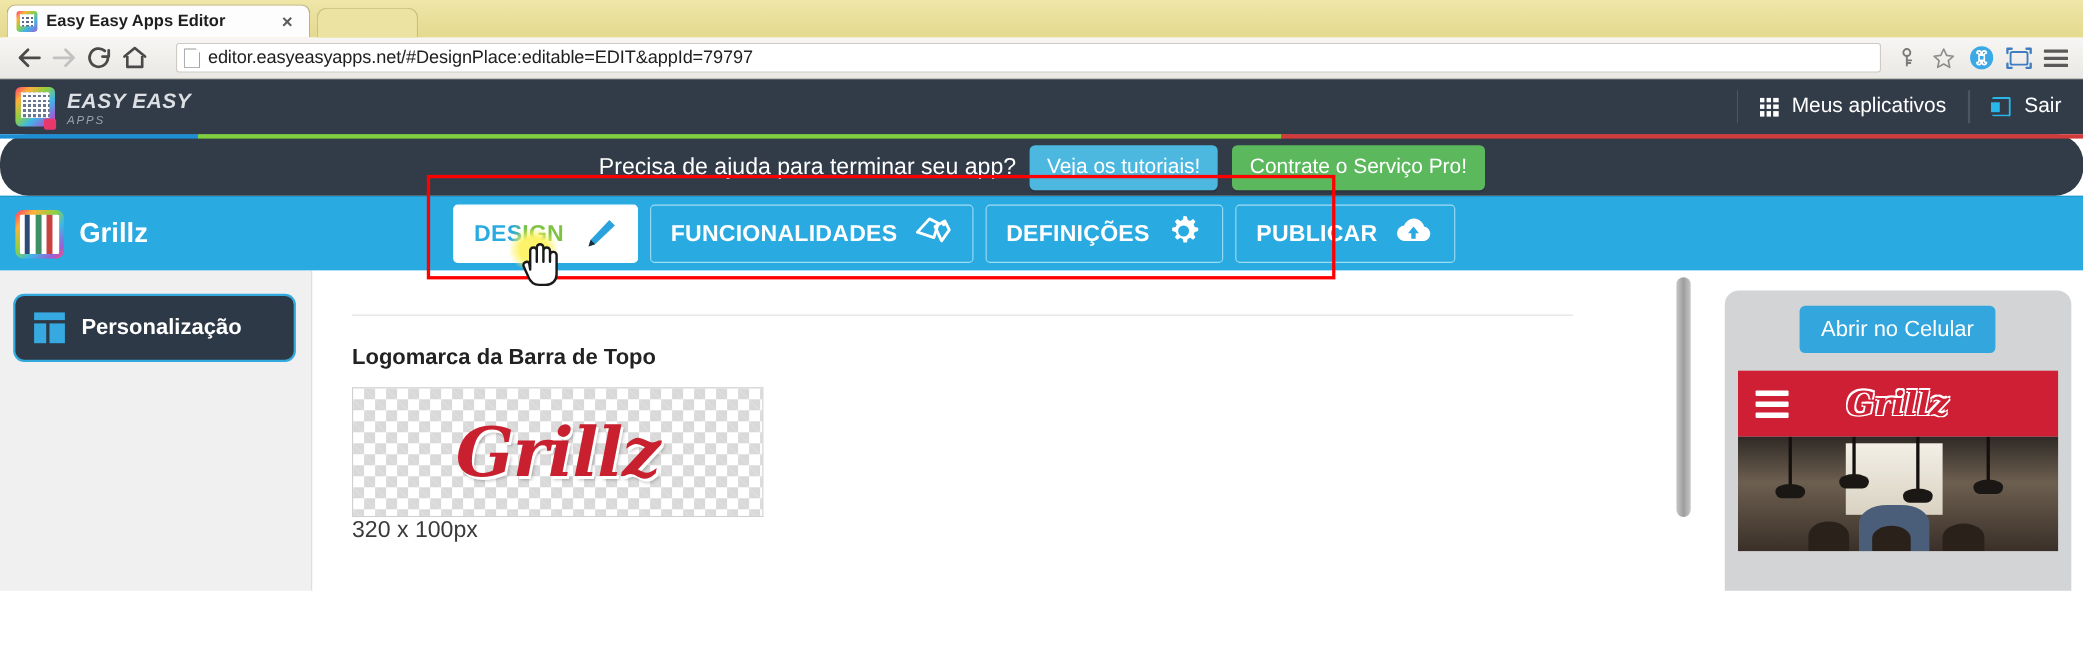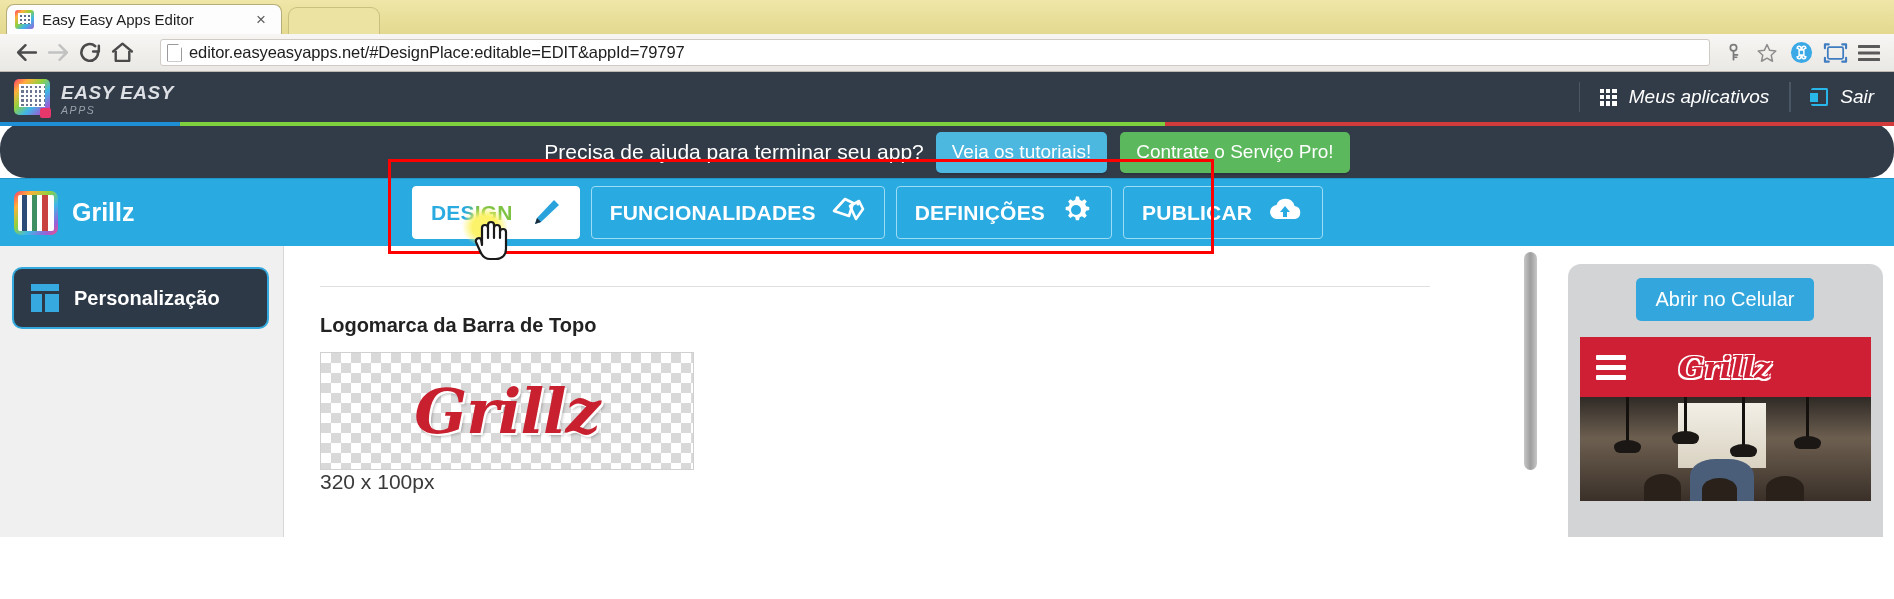--- a/index.html
+++ b/index.html
@@ -15,21 +15,21 @@
   .tabstrip {
     height:34px; background:#e8dfa0;
     background:linear-gradient(#efe6a8,#e4d98f);
     position:relative;
   }
   .tab {
     position:absolute; left:6px; top:4px; height:30px; width:276px;
     background:#fdfdfd;
     border-top-left-radius:8px; border-top-right-radius:8px;
     border:1px solid #b7ad78; border-bottom:none;
-    display:flex; align-items:center; padding:0 8px;
+    display:flex; align-items:center; padding:0 8px;font-weight:bold;
   }
   .tab-favicon {
     width:19px; height:19px; flex:0 0 19px; margin-right:8px;
     border-radius:3px;
     background:
       linear-gradient(135deg,#ff3b6b 0%,#ffb03b 22%,#8fd13f 45%,#3fb7e8 68%,#9b5fd6 100%);
     position:relative; overflow:hidden;
   }
   .tab-favicon::after{
     content:""; position:absolute; left:3px; top:3px; right:3px; bottom:5px;
@@ -98,21 +98,21 @@
       repeating-linear-gradient(to right,#fff 0 2px,transparent 2px 4.5px),
       repeating-linear-gradient(to bottom,#fff 0 2px,transparent 2px 4.5px);
   }
   .brand-logo .speech{
     position:absolute; right:-1px; bottom:-3px; width:11px;height:10px;
     background:#e8386b; border-radius:2px;
   }
   .brand-txt { line-height:1; }
   .brand-txt .l1 { font-size:19px; font-weight:600; color:#dcdfe3; letter-spacing:0.5px;}
   .brand-txt .l2 { font-size:10.5px; color:#9aa1ab; letter-spacing:1.6px; margin-top:3px;}
-  .hdr-right { margin-left:auto; display:flex; align-items:center; height:50px;font-style:italic; }
+  .hdr-right { margin-left:auto; display:flex; align-items:center; height:50px; }
   .hdr-sep { width:1px; height:30px; background:#4a5664; }
   .hdr-item {
     display:flex; align-items:center; gap:12px; padding:0 20px;
     font-size:19px; color:#ffffff; height:50px;
   }
   .grid-icon {
     width:17px;height:17px; display:grid; grid-template-columns:repeat(3,1fr);
     grid-template-rows:repeat(3,1fr); gap:2px;
   }
   .grid-icon i { background:#fff; display:block; }

